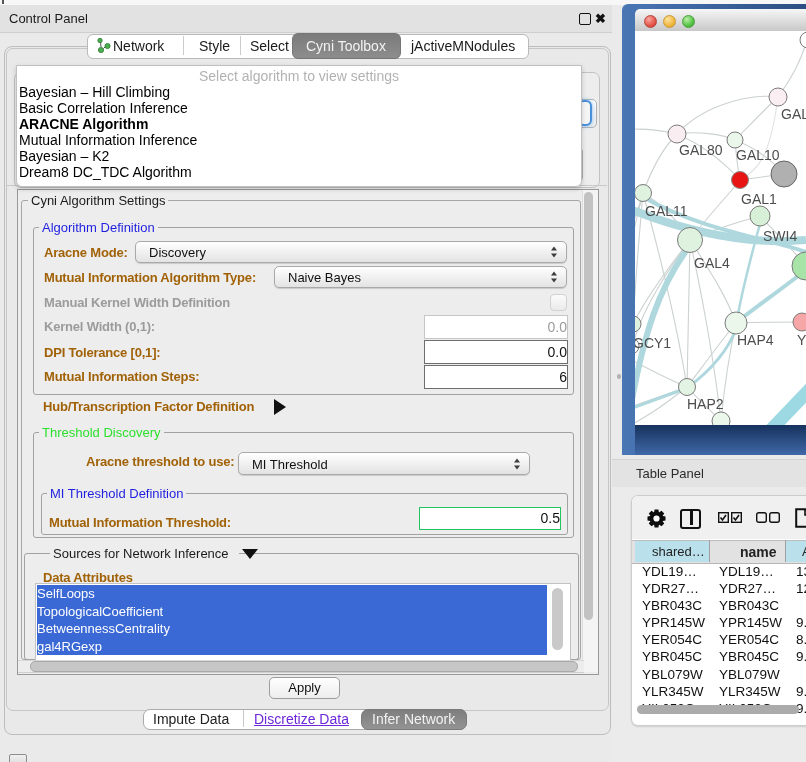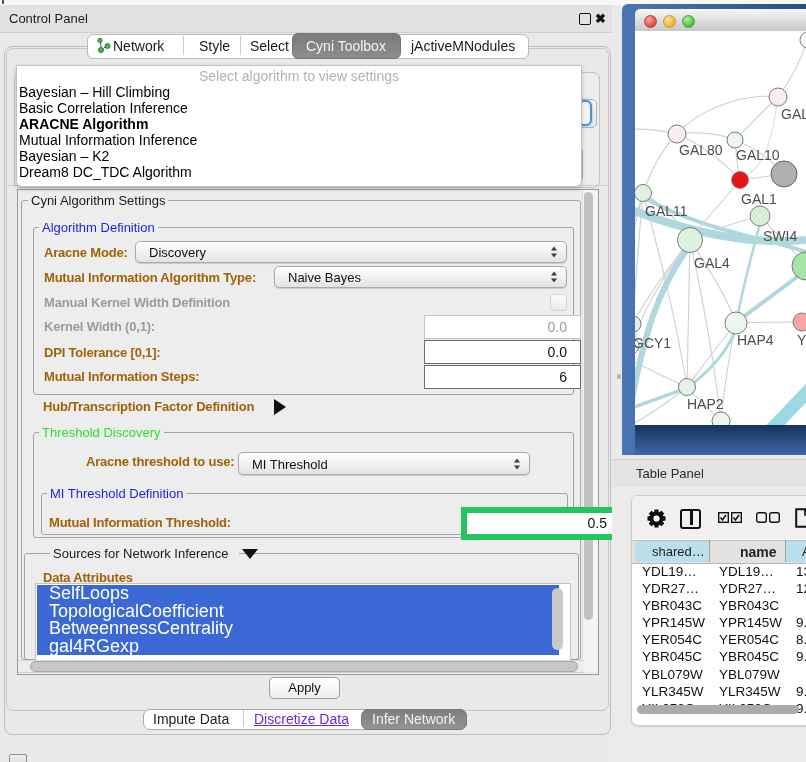--- a/index.html
+++ b/index.html
@@ -6,21 +6,21 @@
 body{width:806px;height:762px;position:relative;overflow:hidden;background:#eaeaea;font-family:"Liberation Sans",sans-serif;}
 .abs{position:absolute;}
 .b{font-weight:bold;}
 .lbl{position:absolute;font-size:13px;font-weight:bold;color:#a16207;letter-spacing:-0.2px;white-space:nowrap;}
 .dis{color:#9b9b9b;}
 .combo{position:absolute;border:1px solid #a9a9a9;border-radius:5px;background:linear-gradient(#ffffff,#f2f2f2 45%,#e3e3e3);box-shadow:0 1px 1px rgba(0,0,0,0.15);font-size:13px;color:#111;}
 .combo .ct{position:absolute;left:13px;top:50%;transform:translateY(-50%);white-space:nowrap;}
 .spin{position:absolute;right:8px;top:50%;transform:translateY(-50%);width:7px;height:11px;}
 .spin:before{content:"";position:absolute;left:0;top:0;border-left:3.5px solid transparent;border-right:3.5px solid transparent;border-bottom:4.5px solid #3d3d3d;}
 .spin:after{content:"";position:absolute;left:0;bottom:0;border-left:3.5px solid transparent;border-right:3.5px solid transparent;border-top:4.5px solid #3d3d3d;}
-.tf{position:absolute;background:#fff;font-size:14px;color:#111;text-align:right;line-height:22px;padding-right:13px;}
+.tf{position:absolute;background:#fff;font-size:14px;color:#111;text-align:right;line-height:22px;padding-right:0;}
 .group{position:absolute;border:1px solid #a2a2a2;border-radius:3px;}
 .gtitle{position:absolute;top:-8px;font-size:13px;background:#ededed;padding:0 3px;white-space:nowrap;line-height:16px;}
 </style>
 </head>
 <body>
 
 <div class="abs" style="left:0;top:0;width:806px;height:5px;background:#f7f7f7;"></div>
 <div class="abs" style="left:2px;top:0;width:2px;height:4px;background:#555;"></div>
 
 <div class="abs" style="left:0;top:5px;width:612px;height:27px;background:#e2e2e2;border-bottom:1px solid #cfcfcf;">
@@ -82,30 +82,30 @@
 <div class="lbl" style="left:86px;top:454px;">Aracne threshold to use:</div>
 <div class="combo" style="left:238px;top:452px;width:290px;height:21px;">
     <span class="ct">MI Threshold</span>
     <span class="spin"></span>
   </div>
 
 <div class="group" style="left:41px;top:493px;width:525px;height:40px;">
   <div class="gtitle" style="left:5px;color:#1f1fe0;">MI Threshold Definition</div>
 </div>
 <div class="lbl" style="left:49px;top:515px;">Mutual Information Threshold:</div>
-<div class="tf" style="left:419px;top:507px;width:140px;height:21px;border:6px solid #22c55e;line-height:21px;margin-left:42px;">0.5</div>
+<div class="tf" style="left:419px;top:507px;width:140px;height:21px;border:1px solid #22c55e;line-height:21px;">0.5</div>
 
 <div class="group" style="left:24px;top:553px;width:553px;height:105px;">
   <div class="gtitle" style="left:25px;color:#1a1a1a;">Sources for Network Inference &nbsp;</div>
 </div>
 <div class="abs" style="left:242px;top:549px;width:0;height:0;border-left:8px solid transparent;border-right:8px solid transparent;border-top:10px solid #111;z-index:3;"></div>
 <div class="lbl" style="left:43px;top:570px;">Data Attributes</div>
 
 <div class="abs" style="left:35px;top:583px;width:534px;height:76px;background:#fff;border:1px solid #c2c2c2;">
-  <div class="abs" style="left:1px;top:1px;width:510px;height:70px;background:#3a68d4;color:#fff;font-size:18px;line-height:17.5px;padding-left:12px;">SelfLoops<br>TopologicalCoefficient<br>BetweennessCentrality<br>gal4RGexp</div>
+  <div class="abs" style="left:1px;top:1px;width:510px;height:70px;background:#3a68d4;color:#fff;font-size:13px;line-height:17.5px;">SelfLoops<br>TopologicalCoefficient<br>BetweennessCentrality<br>gal4RGexp</div>
   <div class="abs" style="left:516px;top:4px;width:11px;height:62px;background:#c9c9c9;border-radius:6px;"></div>
 </div>
 
 <div class="abs" style="left:18px;top:660px;width:566px;height:11px;background:#ededed;border-top:1px solid #d8d8d8;border-bottom:1px solid #cfcfcf;"></div>
 <div class="abs" style="left:30px;top:661px;width:546px;height:9px;background:#c6c6c6;border:1px solid #a9a9a9;border-radius:5px;"></div>
 
 <div class="abs" style="left:269px;top:677px;width:69px;height:20px;background:linear-gradient(#ffffff,#ededed);border:1px solid #9d9d9d;border-radius:5px;text-align:center;line-height:20px;font-size:13px;color:#111;">Apply</div>
 
 <div class="abs" style="left:143px;top:709px;width:322px;height:19px;background:#fff;border:1px solid #aaa;border-radius:7px;"></div>
 <div class="abs" style="left:361px;top:709px;width:104px;height:19px;background:linear-gradient(#7e7e7e,#939393);border:1px solid #7a7a7a;border-radius:7px;"></div>

